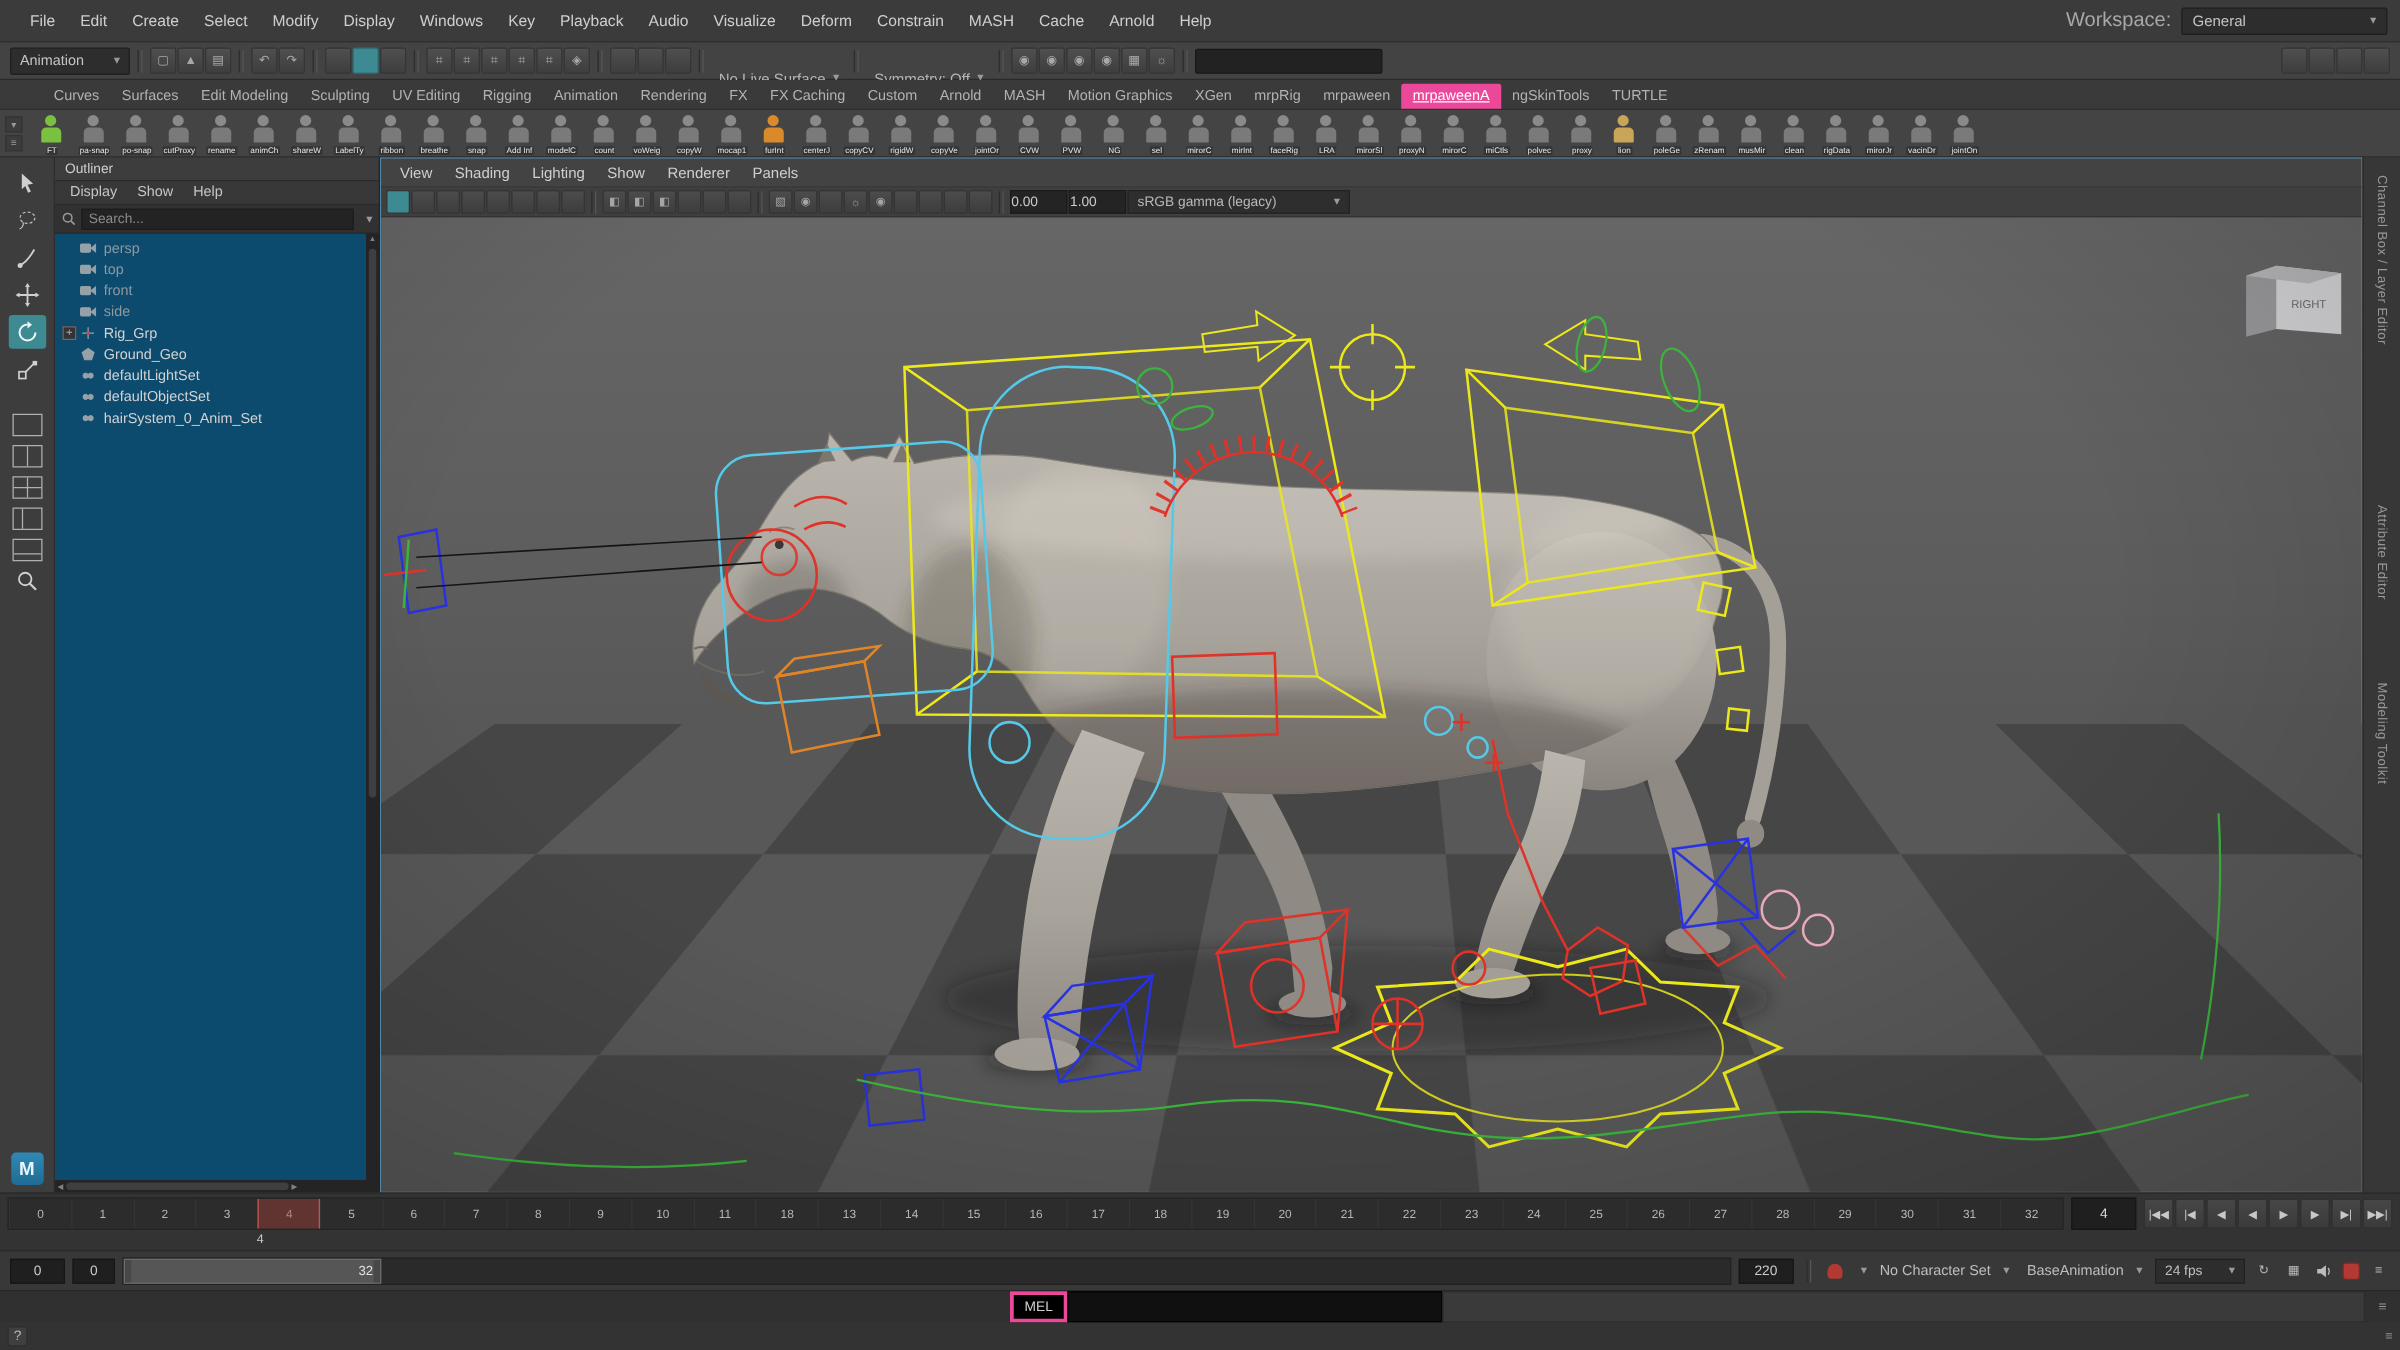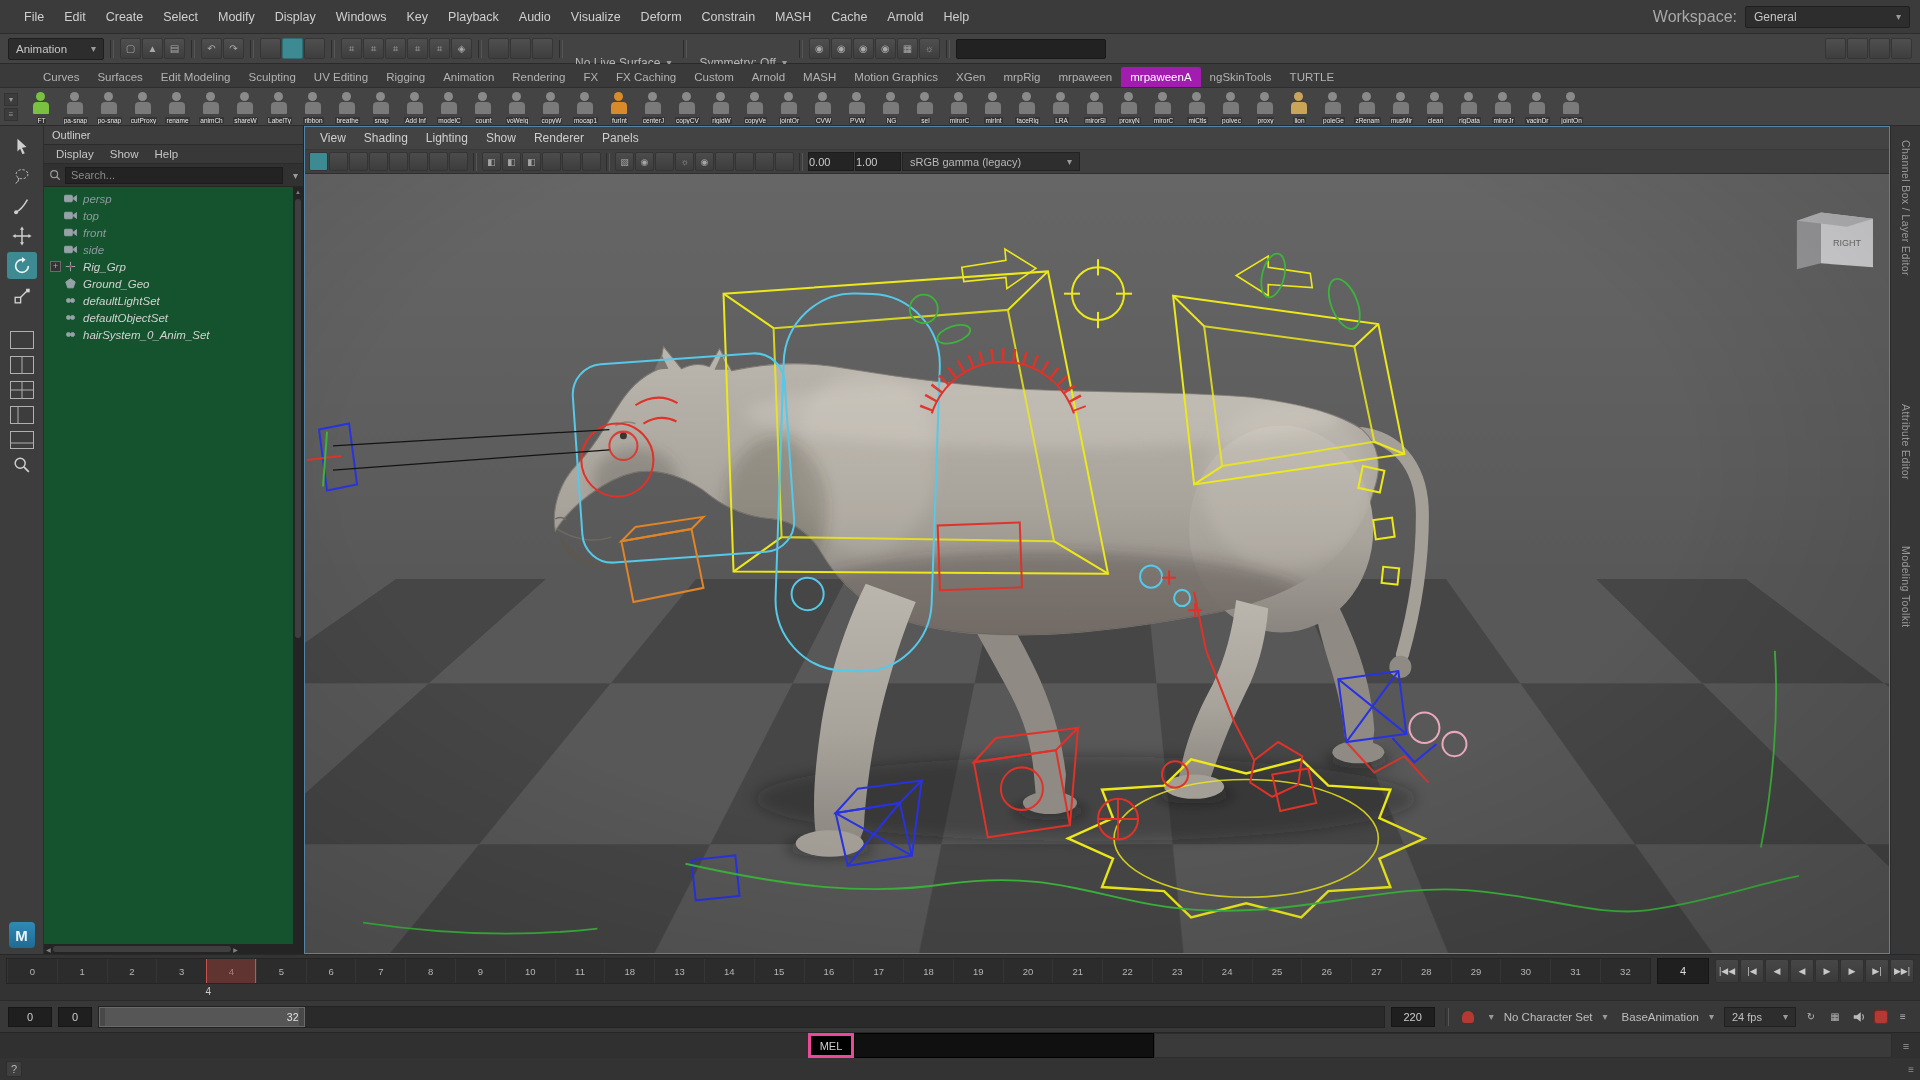--- a/index.html
+++ b/index.html
@@ -22,21 +22,21 @@
   .tb-group{display:flex;gap:1px;}
   .tb-icon{width:21px;height:21px;border-radius:2px;background:linear-gradient(#4f4f4f,#3e3e3e);border:1px solid #353535;display:flex;align-items:center;justify-content:center;font-size:10px;color:#a8a8a8;}
   .tb-icon.active{background:var(--accent);color:#eaf6f6;border-color:#2d6d74;}
   .tb-text{color:#b5b5b5;font-size:12px;padding:0 6px;display:flex;align-items:center;margin-top:28px;}
   .tb-field{width:150px;height:20px;background:#222;border:1px solid #181818;border-radius:2px;color:#ccc;font-size:11px;padding:0 5px;text-align:left;}
   .spacer{flex:1;}
 
   
   .shelf-tabs{height:24px;background:#3a3a3a;border-bottom:1px solid #2e2e2e;display:flex;align-items:flex-end;padding-left:34px;flex:0 0 auto;}
   .shelf-tab{padding:4px 9px;font-size:11.5px;color:#b2b2b2;}
-  .shelf-tab.active{background:#a21caf;color:#fff;border-radius:2px 2px 0 0;}
+  .shelf-tab.active{background:#ec4899;color:#fff;border-radius:2px 2px 0 0;text-decoration:underline;}
   .shelf-row{height:38px;background:#444;border-bottom:1px solid #2b2b2b;display:flex;align-items:center;padding:1px 4px;gap:1px;flex:0 0 auto;}
   .shelf-side{display:flex;flex-direction:column;gap:2px;margin-right:6px;}
   .shelf-side div{width:14px;height:13px;font-size:8px;color:#9a9a9a;display:flex;align-items:center;justify-content:center;background:#3c3c3c;border:1px solid #333;}
   .shelf-item{width:33px;height:34px;position:relative;display:flex;align-items:flex-end;justify-content:center;border-radius:2px;}
   .shelf-item::before{content:"";position:absolute;top:2px;left:11px;width:9px;height:9px;border-radius:50%;background:#8a8a8a;}
   .shelf-item::after{content:"";position:absolute;top:12px;left:8px;width:16px;height:12px;border-radius:4px 4px 1px 1px;background:#7a7a7a;}
   .shelf-item:nth-child(1)::before,.shelf-item:nth-child(1)::after{background:#7ac142;}
   .shelf-item:nth-child(18)::before,.shelf-item:nth-child(18)::after{background:#d98a2b;}
   .shelf-item:nth-child(38)::before,.shelf-item:nth-child(38)::after{background:#c9a55a;}
   .shelf-label{position:relative;z-index:2;font-size:6.5px;color:#e8e8e8;background:rgba(40,40,40,.55);padding:0 1px;border-radius:1px;max-width:33px;overflow:hidden;white-space:nowrap;}
@@ -56,21 +56,21 @@
   
   .outliner{width:260px;background:#2b2b2b;border-right:1px solid #222;display:flex;flex-direction:column;}
   .ol-title{height:19px;background:#3d3d3d;border-bottom:1px solid #2b2b2b;display:flex;align-items:center;padding-left:8px;font-size:11px;color:#cfcfcf;}
   .ol-menu{height:19px;background:#383838;border-bottom:1px solid #2b2b2b;display:flex;align-items:center;padding-left:4px;font-size:11.5px;}
   .ol-menu-item{padding:0 8px;color:#c5c5c5;}
   .ol-search{height:23px;background:#313131;border-bottom:1px solid #272727;display:flex;align-items:center;gap:4px;padding:0 5px;}
   .ol-search svg{width:12px;height:12px;flex:0 0 auto;}
   .ol-search input{flex:1;height:17px;background:#232323;border:1px solid #1c1c1c;color:#bbb;font-size:11px;padding:0 5px;}
   .ol-search input::placeholder{color:#8a8a8a;}
   .ol-body{flex:1;display:flex;min-height:0;}
-  .ol-list{flex:1;background:#14532d;padding-top:3px;overflow:hidden;font-style:italic;}
+  .ol-list{flex:1;background:#0c4a6e;padding-top:3px;overflow:hidden;}
   .ol-row{height:17px;display:flex;align-items:center;padding-left:20px;font-size:11.5px;color:#d2d2d2;}
   .ol-row.dim{color:#8e99a0;}
   .ol-expand{width:11px;height:11px;margin-left:-14px;margin-right:3px;font-size:9px;line-height:9px;color:#aaa;border:1px solid #6a6a6a;background:#333;display:flex;align-items:center;justify-content:center;}
   .ol-expand:empty{border:none;background:none;}
   .ol-icon{width:15px;height:13px;margin-right:4px;display:flex;align-items:center;}
   .ol-icon svg{width:13px;height:11px;fill:#97a1a8;stroke:#97a1a8;}
   .ol-vscroll{width:10px;background:#242424;display:flex;flex-direction:column;align-items:center;}
   .ol-vscroll .sb{font-size:6px;color:#808080;height:10px;display:flex;align-items:center;}
   .ol-vscroll .thumb{width:6px;flex:0 0 58%;background:#3f3f3f;border-radius:3px;margin-top:2px;}
   .ol-hscroll{height:10px;background:#242424;display:flex;align-items:center;padding:0 2px;gap:2px;}

